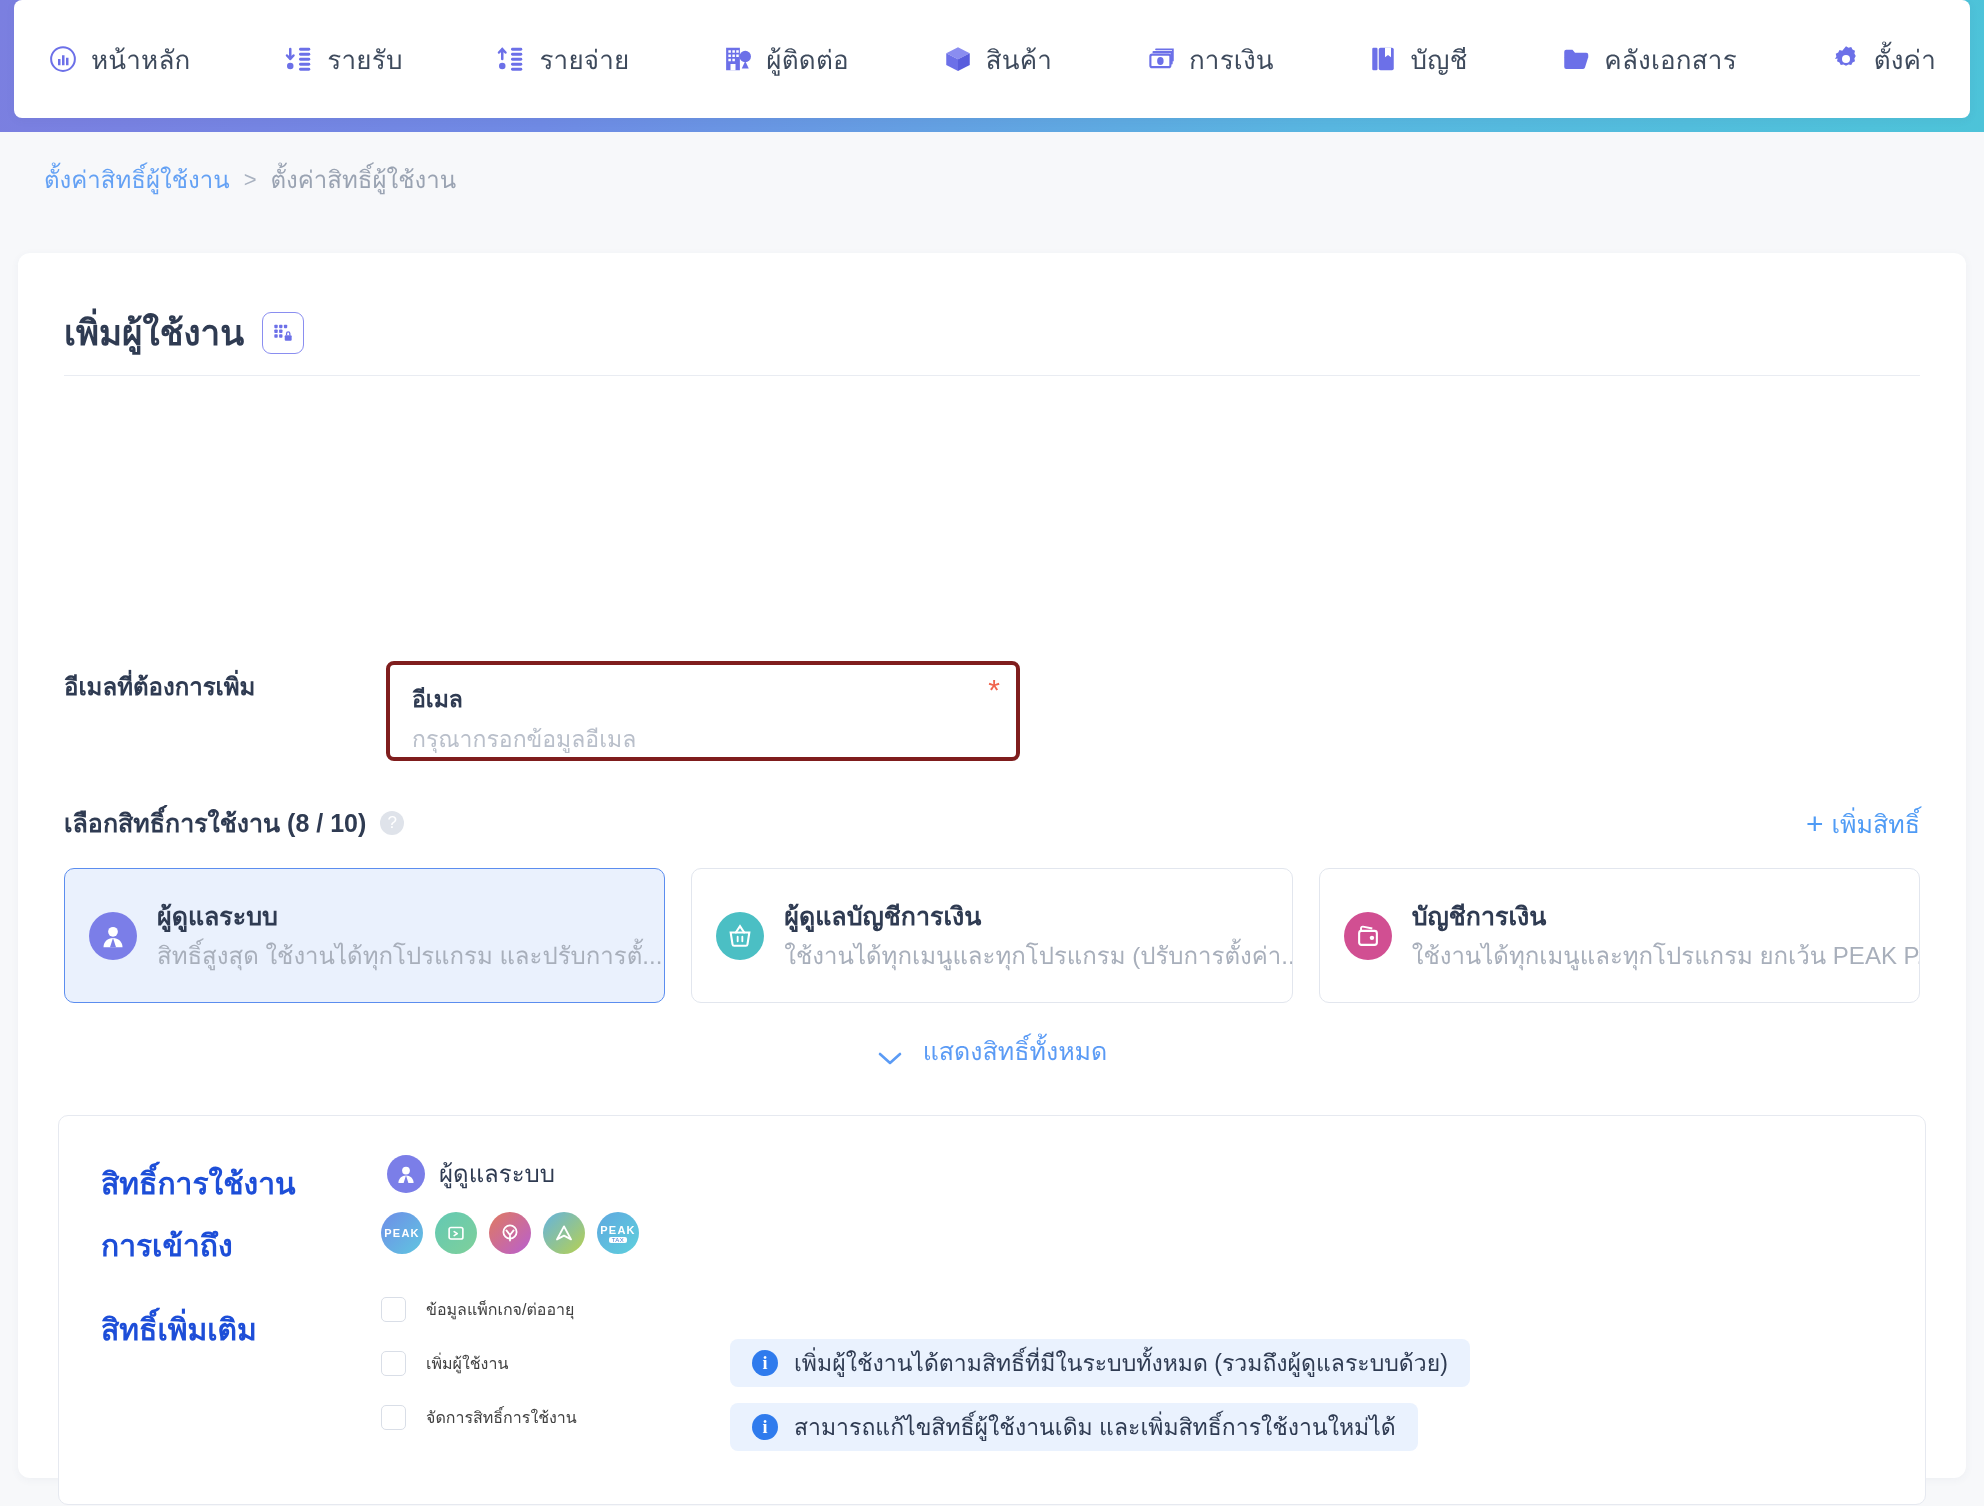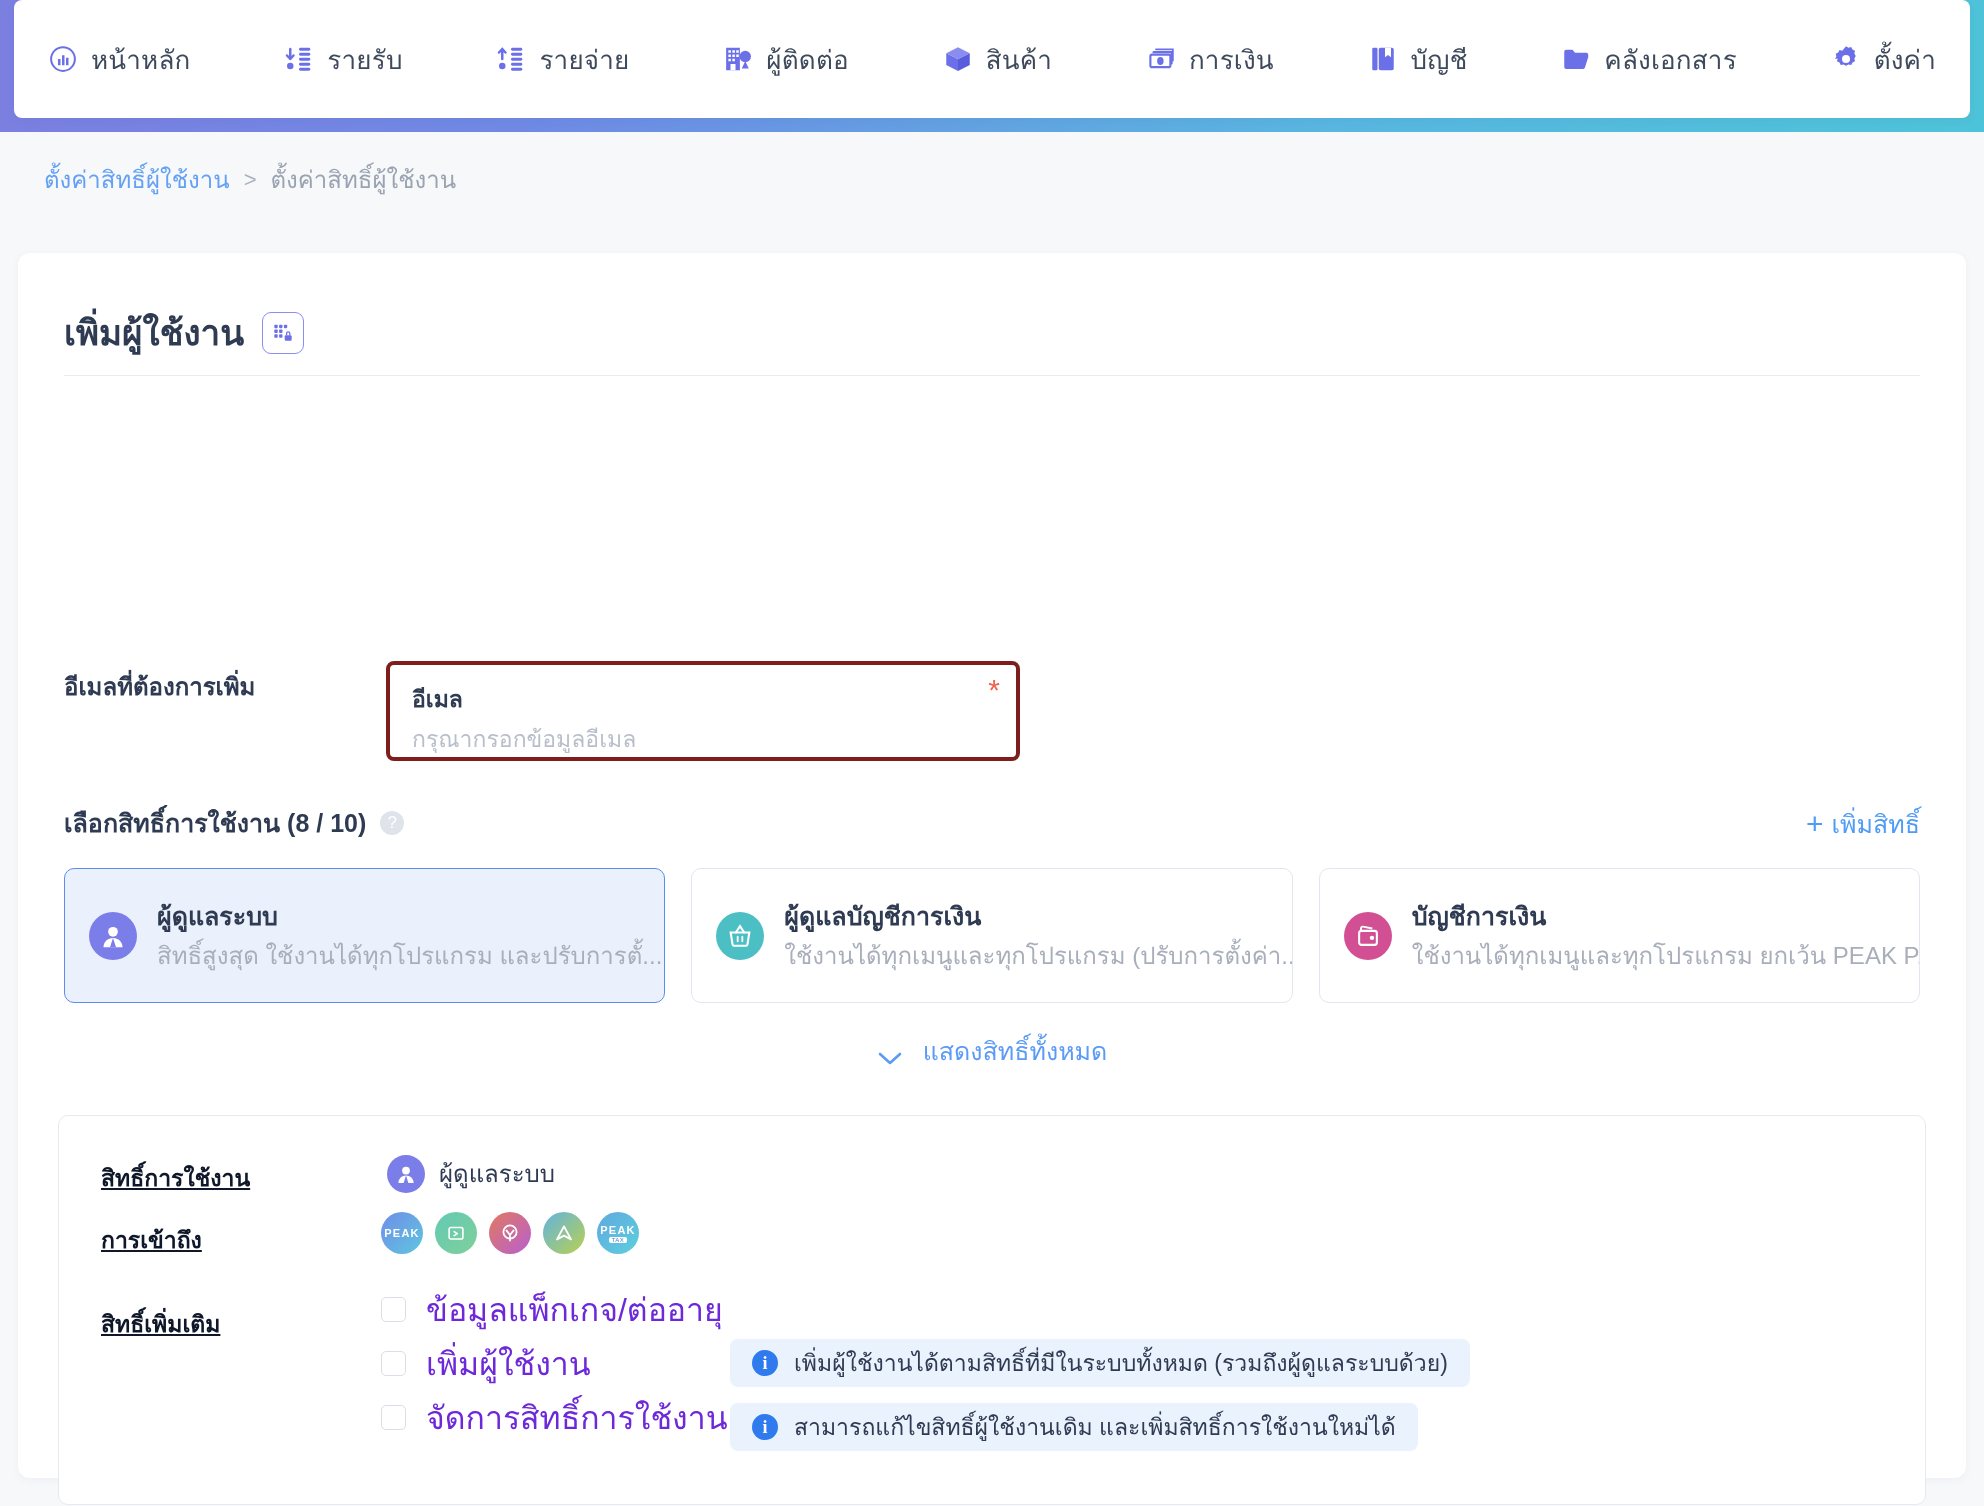--- a/index.html
+++ b/index.html
@@ -176,21 +176,21 @@
 
   
   .detail-panel {
     position: absolute;
     left: 40px; top: 862px;
     width: 1868px; height: 390px;
     border: 1px solid #e6e9f0;
     border-radius: 10px;
     background: #fff;
   }
-  .d-label { position: absolute; font-size: 23px; font-weight: bold; color: #0f172a; text-decoration: underline; }
+  .d-label { position: absolute; font-size: 30px; font-weight: bold; color: #1d4ed8; }
   .d-l1 { left: 42px; top: 44px; }
   .d-l2 { left: 42px; top: 106px; }
   .d-l3 { left: 42px; top: 172px; margin-top: 18px; }
 
   .d-role {
     position: absolute; left: 328px; top: 38px;
     display: flex; align-items: center; gap: 14px;
   }
   .d-role .nm { font-size: 24px; color: #2f3b52; }
 
@@ -206,21 +206,21 @@
   .acc-label { font-size: 11px; letter-spacing: 1.2px; font-weight: bold; }
   .acc-sub { font-size: 6px; letter-spacing: .5px; background:#fff; color:#4a7fd0; border-radius:2px; padding:0 3px; margin-top:1px;}
 
   .chk-list { position: absolute; left: 322px; top: 166px; }
   .chk-row { display: flex; align-items: center; height: 54px; }
   .chk-box {
     width: 25px; height: 25px; border: 1.5px solid #d9dee7;
     border-radius: 5px; background: #fff; margin-right: 20px; flex: 0 0 auto;
     cursor: pointer;
   }
-  .chk-text { font-size: 32px; color: #6d28d9; white-space: nowrap; }
+  .chk-text { font-size: 16px; color: #404040; white-space: nowrap; }
 
   .info-box {
     position: absolute;
     background: #eaf2fe;
     border-radius: 8px;
     display: flex; align-items: center; gap: 16px;
     padding: 0 22px;
     height: 48px;
   }
   .info-box .ic {

